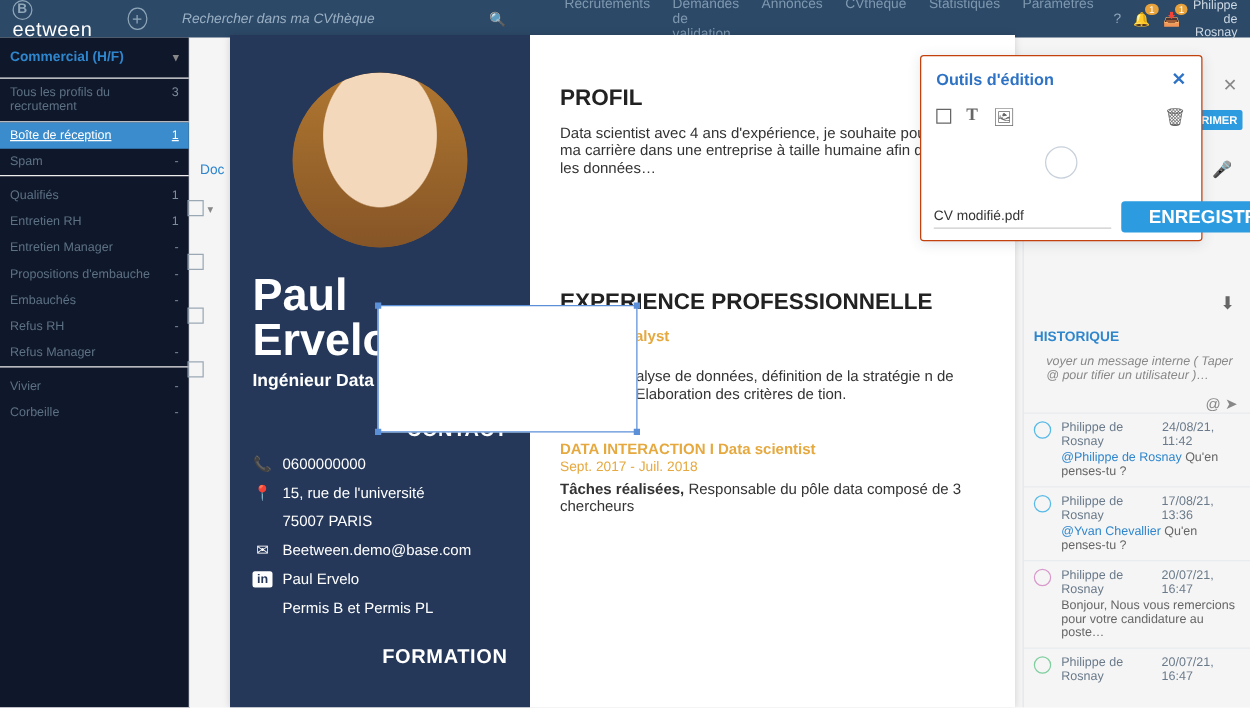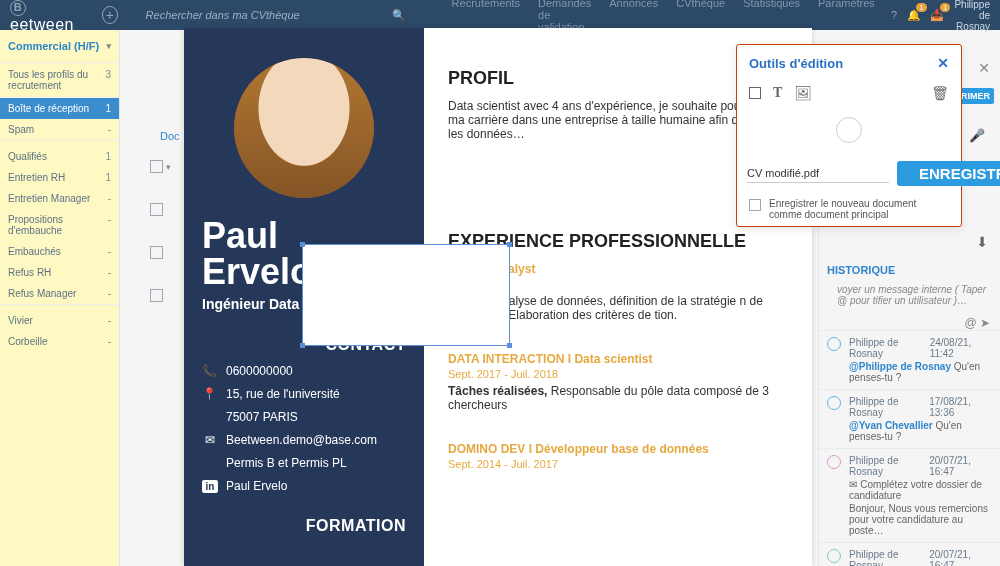--- a/index.html
+++ b/index.html
@@ -13,25 +13,25 @@
 .search-wrap { flex: 0 0 260px; display: flex; align-items: center; color: #9bb0c3; font-style: italic; }
 .search-wrap .mag { margin-left: auto; font-style: normal; }
 .nav-items { display: flex; gap: 18px; margin-left: 30px; color: #7e98af; }
 .nav-items span { cursor: pointer; }
 .header-right { margin-left: auto; display: flex; align-items: center; gap: 10px; }
 .bell-badge { position: relative; color: #8fa5b8; }
 .badge { position: absolute; top: -6px; right: -6px; background: #e8a23b; color: #fff; font-size: 8px; border-radius: 6px; padding: 0 3px; }
 .user-block { text-align: right; font-size: 10px; color: #cdd9e4; line-height: 1.1; }
 
 
-.sidebar { position: absolute; top: 30px; left: 0; width: 120px; height: calc(100% - 30px); background: #fef9c3; border-right: 1px solid #e1e5ea; }
+.sidebar { position: absolute; top: 30px; left: 0; width: 152px; height: calc(100% - 30px); background: #0f172a; border-right: 1px solid #e1e5ea; }
 .sidebar-header { padding: 10px 8px; color: #2f86cc; font-weight: 600; font-size: 11px; border-bottom: 1px solid #eee; display:flex; justify-content:space-between; align-items:center;}
 .sidebar-sub { padding: 6px 8px; font-size: 10px; color: #5d7184; border-bottom: 1px solid #eee; display:flex; justify-content:space-between;}
 .sidebar-item { padding: 5px 8px; font-size: 10px; color: #5d7184; display: flex; justify-content: space-between; }
-.sidebar-item.active { background: #3a8ccc; color: #fff; }
+.sidebar-item.active { background: #3a8ccc; color: #fff; text-decoration: underline; }
 .sidebar-item.active .count { color:#fff; }
 .section-gap { height: 6px; border-top:1px solid #eee; }
 .count { color: #7d8c9b; }
 
 
 .checkcol { position: absolute; top: 48px; left: 140px; width: 60px; }
 .check-row { display: flex; align-items: center; gap: 3px; padding: 4px 10px; margin: 22px 0; }
 .chk { width: 13px; height: 13px; border: 1.5px solid #9aa8b5; }
 .doc-tab { position:absolute; left:160px; top:130px; color:#2f86cc; font-size:11px; }
 
@@ -74,21 +74,21 @@
 .tools-check { display:flex; gap:8px; padding:6px 12px; font-size:10px; color:#555; align-items:flex-start; }
 .tc-box { width:12px; height:12px; border:1.5px solid #9aa8b5; margin-top:1px; flex-shrink:0; }
 
 
 .history { position: absolute; top: 48px; right: 0; width: 182px; height: calc(100% - 48px); background: #f5f5f5; border-left:1px solid #e1e5ea; }
 .hx-tab { color:#2f86cc; font-weight:600; font-size:11px; padding:6px 8px; }
 .hx-note { font-size:10px; color:#888; padding:2px 8px 10px 18px; font-style:italic; }
 .hx-item { padding:6px 6px 6px 30px; position:relative; font-size:10px; border-top:1px solid #e8ecef; }
 .hx-item .dot { position:absolute; left:8px; top:6px; width:14px; height:14px; border-radius:50%; border:1.5px solid #57b9e7; }
 .hx-head { display:flex; justify-content:space-between; color:#6a7a8a; }
-.hx-link { color:#2f86cc;font-weight:bold; }
+.hx-link { color:#2f86cc; }
 .hx-body { color:#666; margin-top:2px; }
 .primer-btn{ position:absolute; top:88px; right:6px; background:#2d9be0;color:#fff;font-size:9px;font-weight:700;padding:3px 4px;border-radius:2px;}
 .dl-arrow{ position:absolute; top:234px; right:12px; color:#666; font-size:14px;}
 .mic{ position:absolute; top:128px; right:14px; color:#2d9be0; font-size:13px;}
 .close-x { position:absolute; top:60px; right:10px; color:#888; font-size:14px;}
 </style>
 </head>
 <body>
 
 <div class="top-header">
@@ -209,47 +209,43 @@
       </div>
     <div class="contact-line">
         <span class="ci"></span>
         <span>75007 PARIS</span>
       </div>
     <div class="contact-line">
         <span class="ci">✉</span>
         <span>Beetween.demo@base.com</span>
       </div>
     <div class="contact-line">
+        <span class="ci" style="background:#fff;color:#25385a;font-weight:bold;font-size:10px;padding:1px 2px;border-radius:2px">in</span>
+        <span>Paul Ervelo</span>
+      </div>
+    <div class="contact-line">
         <span class="ci"></span>
         <span>Permis B et Permis PL</span>
-      </div>
-    <div class="contact-line">
-        <span class="ci" style="background:#fff;color:#25385a;font-weight:bold;font-size:10px;padding:1px 2px;border-radius:2px">in</span>
-        <span>Paul Ervelo</span>
       </div>
     <div class="cv-section-h">FORMATION</div>
   </div>
   <div class="cv-right">
     <h2>PROFIL</h2>
     <p class="exp-body">Data scientist avec 4 ans d'expérience, je souhaite poursuivre ma carrière dans une entreprise à taille humaine afin d'exploiter les données…</p>
     <h2 class="section">EXPERIENCE PROFESSIONNELLE</h2>
     <div>
       <div class="exp-title">c I Data analyst</div>
       <div class="exp-date">- Juil. 2020</div>
       <div class="exp-body"><b>alisées,</b><span> Analyse de données, définition de la stratégie n de l'entité XX. Elaboration des critères de tion.</span></div>
     </div>
     <div style="margin-top:30px">
       <div class="exp-title">DATA INTERACTION I Data scientist</div>
       <div class="exp-date">Sept. 2017 - Juil. 2018</div>
       <div class="exp-body"><b>Tâches réalisées,</b><span> Responsable du pôle data composé de 3 chercheurs</span></div>
     </div>
-    <div style="margin-top:30px">
-      <div class="exp-title">DOMINO DEV I Développeur base de données</div>
-      <div class="exp-date">Sept. 2014 - Juil. 2017</div>
-    </div>
   </div>
 </div>
 
 <div class="edit-box">
   <div class="edit-corner-tr"></div>
     <div class="edit-corner-bl"></div>
 </div>
 
 <div class="tools">
   <div class="tools-h">
@@ -260,24 +256,20 @@
     <span style="border:1.5px solid #666;width:12px;height:12px;display:inline-block"></span>
     <span style="font-family:serif;font-weight:bold">T</span>
     <span>🖼</span>
     <span class="trash">🗑</span>
   </div>
   <div class="placeholder-circle"></div>
   <div class="tools-input-row">
     <input class="tools-input" value="CV modifié.pdf" style="">
     <button class="save-btn">ENREGISTRER</button>
   </div>
-  <div class="tools-check">
-      <div class="tc-box"></div>
-      <span>Enregistrer le nouveau document comme document principal</span>
-    </div>
 </div>
 
 <div class="history">
   <div style="height:210px"></div>
   <div class="hx-tab">HISTORIQUE</div>
   <div class="hx-note">voyer un message interne ( Taper @ pour tifier un utilisateur )…</div>
   <div style="text-align:right;padding:0 10px;color:#888">@ <span>➤</span></div>
   <div class="hx-item">
     <div class="dot"></div>
     <div class="hx-head">
@@ -293,21 +285,20 @@
         <span>17/08/21, 13:36</span>
       </div>
     <div class="hx-body"><span class="hx-link">@Yvan Chevallier</span> <span>Qu'en penses-tu ?</span></div>
   </div>
   <div class="hx-item">
     <div class="dot" style="border-color:#d89acb"></div>
     <div class="hx-head">
         <span>Philippe de Rosnay</span>
         <span>20/07/21, 16:47</span>
       </div>
-    <div class="hx-body"><span>✉ Complétez votre dossier de candidature</span></div>
     <div class="hx-body">Bonjour, Nous vous remercions pour votre candidature au poste…</div>
   </div>
   <div class="hx-item">
     <div class="dot" style="border-color:#7fcf9f"></div>
     <div class="hx-head">
         <span>Philippe de Rosnay</span>
         <span>20/07/21, 16:47</span>
       </div>
 
   </div>

